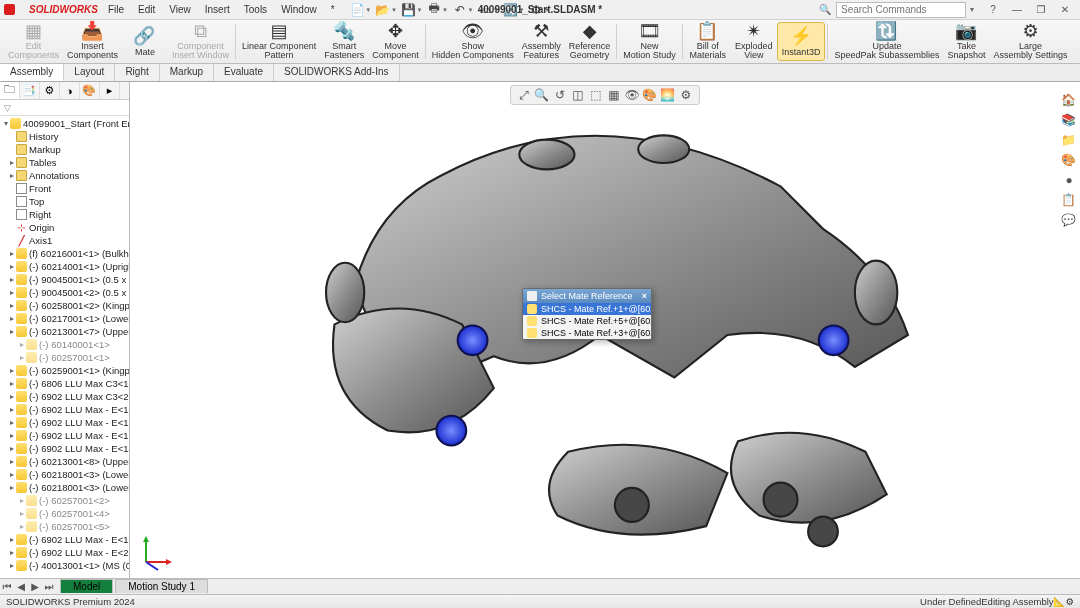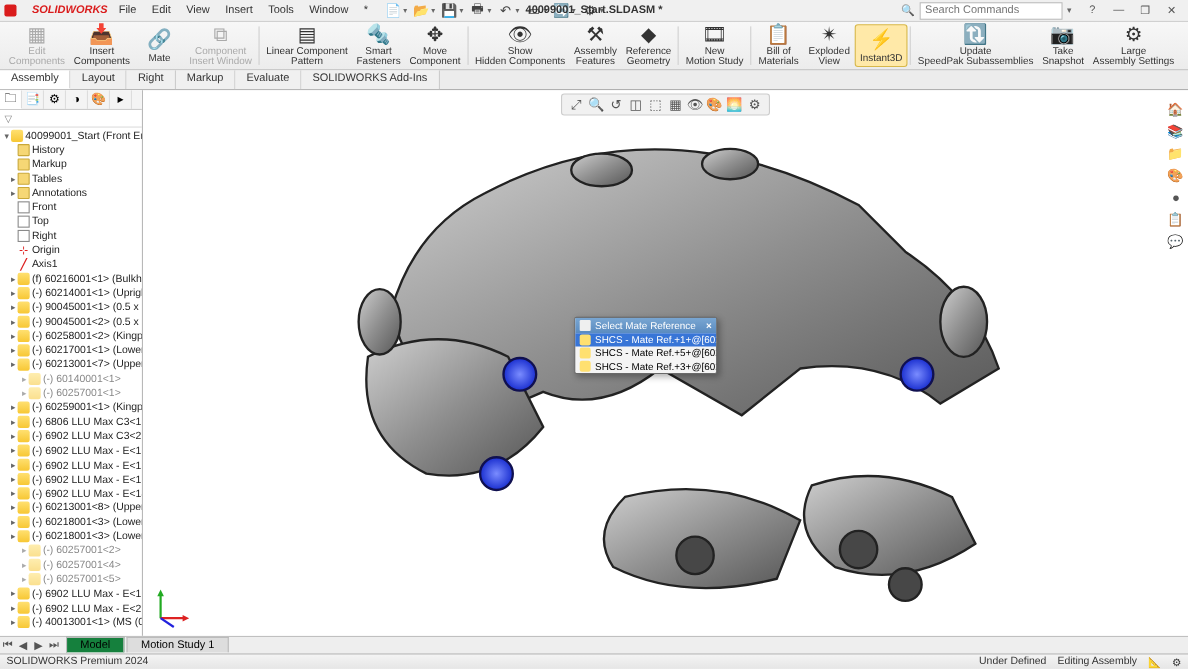--- a/index.html
+++ b/index.html
@@ -64,21 +64,21 @@
   .popup-row .prico{width:10px;height:10px;background:#ffe070;border-radius:2px;flex-shrink:0;}
 
   .view-tabs{height:16px;background:#eee;border-top:1px solid #bbb;display:flex;align-items:center;font-size:10px;}
   .view-tabs .vtab{padding:1px 12px;border:1px solid #bbb;border-bottom:none;background:#15803d;margin-left:2px;position:relative;top:-1px;}
   .view-tabs .vtab.inactive{background:#ddd;}
   .view-tabs .arrows{display:flex;gap:0;margin-right:2px;}
   .view-tabs .arrows span{width:14px;text-align:center;color:#555;}
 
   .status-bar{height:14px;background:linear-gradient(#f4f4f4,#e6e6e6);border-top:1px solid #bbb;display:flex;align-items:center;font-size:9.5px;color:#333;padding:0 6px;}
   .status-bar .spacer{flex:1;}
-  .status-bar .chip{margin-left:10px;}
+  .status-bar .chip{}
 </style>
 </head>
 <body>
 
 <div class="title-bar">
   <span class="sw-logo">
     <span class="sw-logo-icon"></span>
     <span>SOLIDWORKS</span>
   </span>
   <div class="menu-items">

